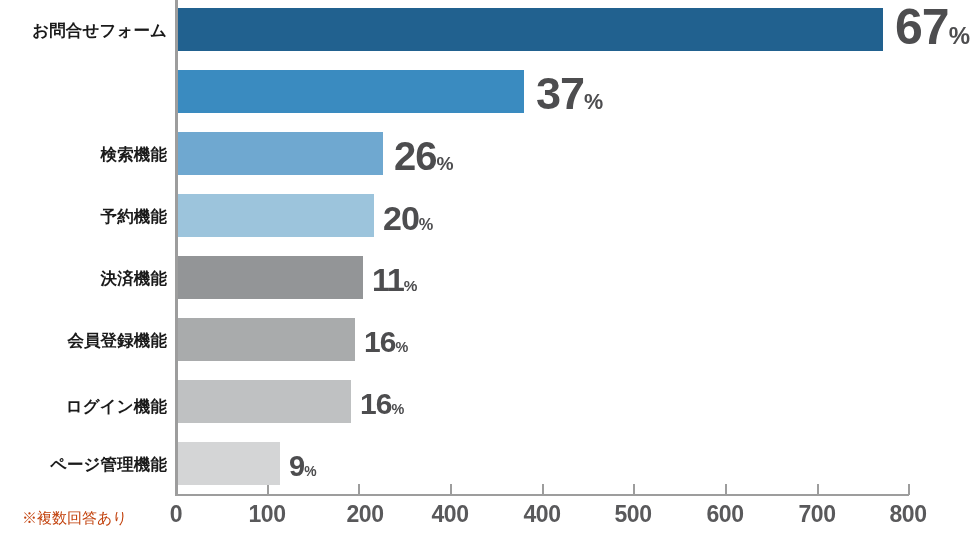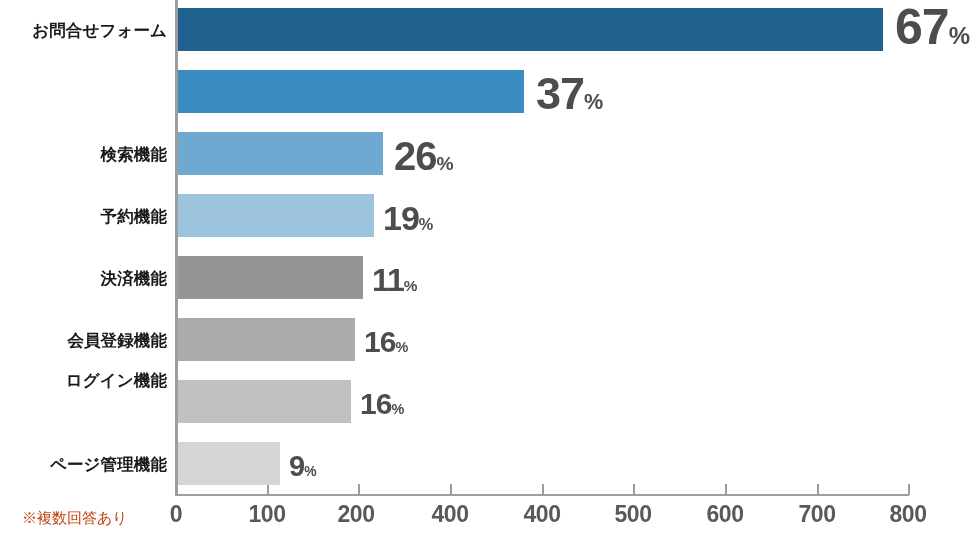--- a/index.html
+++ b/index.html
@@ -116,42 +116,42 @@
 <body>
 
 <div id="chart-root">
 
   <div class="cat-labels">
     <div class="cat-label" style="top:22px">お問合せフォーム</div>
     <div class="cat-label" style="top:146px">検索機能</div>
     <div class="cat-label" style="top:270px">決済機能</div>
     <div class="cat-label" style="top:208px">予約機能</div>
     <div class="cat-label" style="top:332px">会員登録機能</div>
-    <div class="cat-label" style="top:372px">ログイン機能</div>
+    <div class="cat-label" style="top:398px">ログイン機能</div>
     <div class="cat-label" style="top:456px">ページ管理機能</div>
   </div>
 
   <div class="plot">
 
     <div class="v-axis"></div>
     <div class="h-axis"></div>
 
     <div class="tick" style="left:0px"></div>
     <div class="tick" style="left:92px"></div>
     <div class="tick" style="left:183px"></div>
     <div class="tick" style="left:275px"></div>
     <div class="tick" style="left:367px"></div>
     <div class="tick" style="left:458px"></div>
     <div class="tick" style="left:550px"></div>
     <div class="tick" style="left:642px"></div>
     <div class="tick" style="left:733px"></div>
 
     <div class="tick-label" style="left:1px">0</div>
     <div class="tick-label" style="left:92px">100</div>
-    <div class="tick-label" style="left:181px">200</div>
+    <div class="tick-label" style="left:190px">200</div>
     <div class="tick-label" style="left:275px">400</div>
     <div class="tick-label" style="left:367px">400</div>
     <div class="tick-label" style="left:458px">500</div>
     <div class="tick-label" style="left:550px">600</div>
     <div class="tick-label" style="left:642px">700</div>
     <div class="tick-label" style="left:733px">800</div>
 
     <div class="bar" style="top:8px;  left:3px; width:705px; background:#21618f"></div>
     <div class="bar" style="top:70px; left:3px; width:346px; background:#3a8bc0"></div>
     <div class="bar" style="top:132px;left:3px; width:205px; background:#6fa8d0"></div>
@@ -164,21 +164,21 @@
     <div class="bar-value" style="top:2px;   left:720px; font-size:50px">
       <span>67</span><span class="pct">%</span>
     </div>
     <div class="bar-value" style="top:71px;  left:361px; font-size:45px">
       <span>37</span><span class="pct">%</span>
     </div>
     <div class="bar-value" style="top:136px; left:219px; font-size:40px">
       <span>26</span><span class="pct">%</span>
     </div>
     <div class="bar-value" style="top:201px; left:208px; font-size:34px">
-      <span>19</span><span class="pct">%</span>
+      <span>20</span><span class="pct">%</span>
     </div>
     <div class="bar-value" style="top:264px; left:197px; font-size:32px">
       <span>11</span><span class="pct">%</span>
     </div>
     <div class="bar-value" style="top:327px; left:189px; font-size:30px">
       <span>16</span><span class="pct">%</span>
     </div>
     <div class="bar-value" style="top:389px; left:185px; font-size:30px">
       <span>16</span><span class="pct">%</span>
     </div>

